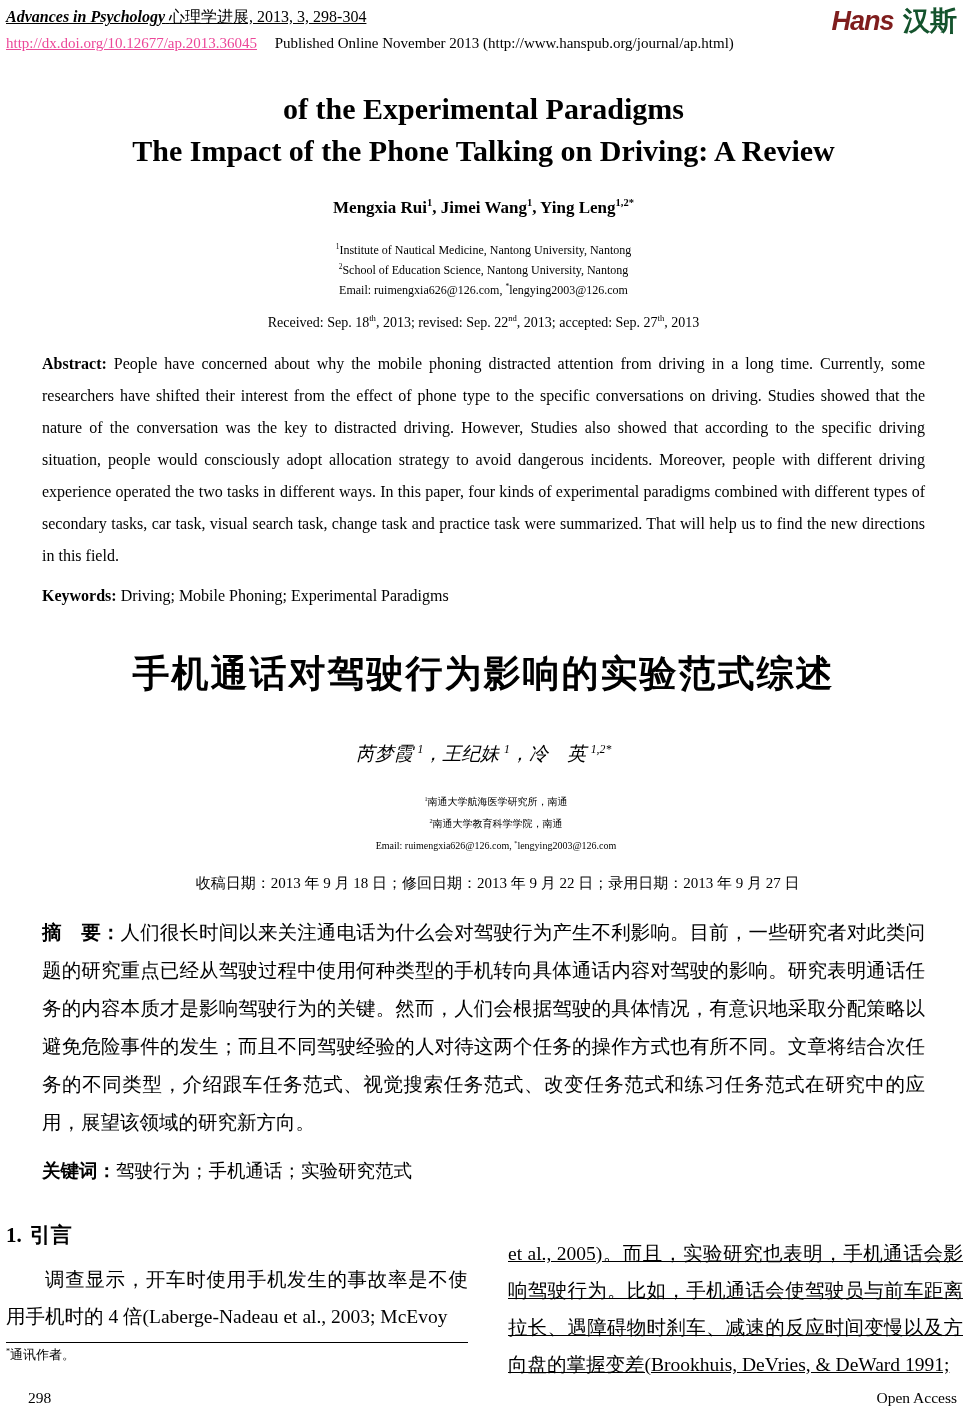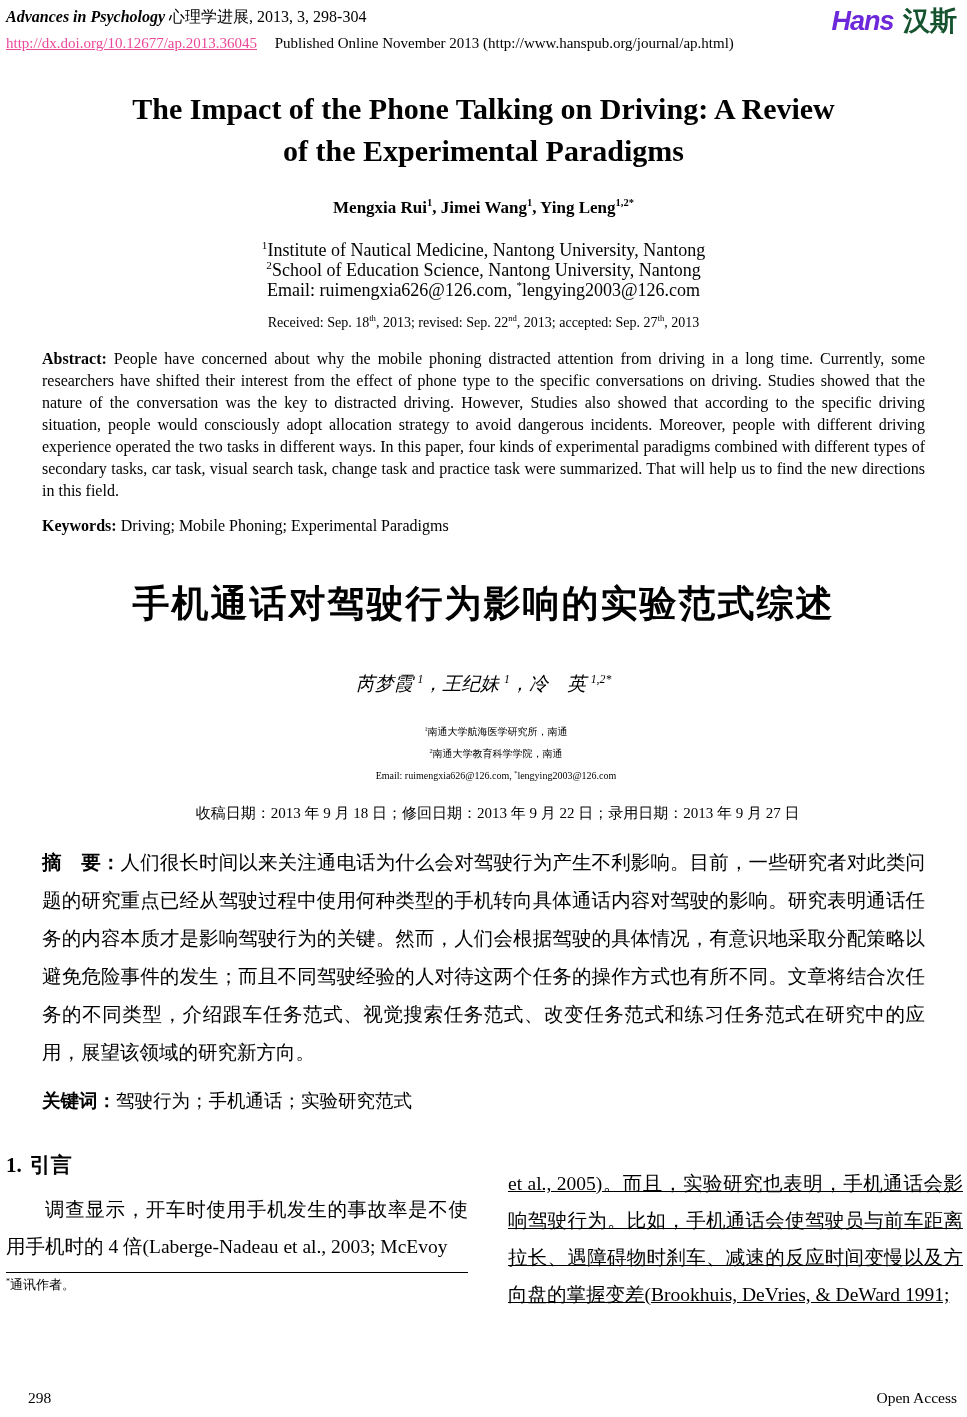--- a/index.html
+++ b/index.html
@@ -11,37 +11,37 @@
     font-family: "Liberation Serif", "DejaVu Serif", serif;
     color: #000;
     overflow: hidden;
   }
   sup { font-size: 0.62em; line-height: 0; }
   .center { text-align: center; }
   .b { font-weight: bold; }
 
   
   .header { position: relative; padding: 7px 8px 0 6px; }
-  .j-line1 { font-size: 16px; }
+  .j-line1 { font-size: 16px; text-decoration: underline; }
   .j-name-en { font-weight: bold; font-style: italic; }
   .j-line2 { font-size: 15px; margin-top: 7px; }
   .doi { color: #ec4899; text-decoration: underline; cursor: pointer; }
   .pub-note { margin-left: 14px; }
   .logo { position: absolute; top: 3px; right: 10px; font-size: 27px; font-weight: bold;
           font-family: "Liberation Sans", sans-serif; }
-  .logo-en { color: #6d28d9; font-style: italic; letter-spacing: -1px; }
+  .logo-en { color: #7f1d1d; font-style: italic; letter-spacing: -1px; }
   .logo-zh { color: #14532d; margin-left: 2px; }
 
   
   .title-en { margin: 36px 40px 0; font-size: 30px; font-weight: bold; line-height: 1.4; }
   .authors-en { margin-top: 26px; font-size: 17px; font-weight: bold; }
-  .affil-en { margin-top: 22px; font-size: 18px; line-height: 20px; }
+  .affil-en { margin-top: 22px; font-size: 12px; line-height: 20px; }
   .received-en { margin-top: 15px; font-size: 14px; }
   .copyright { margin: 18px 45px 0; font-size: 13.5px; line-height: 1.55; text-align: justify; }
-  .abstract-en { margin: 17px 42px 0; font-size: 16px; line-height: 22px; text-align: justify; }
+  .abstract-en { margin: 17px 42px 0; font-size: 16px; line-height: 32px; text-align: justify; }
   .keywords-en { margin: 15px 42px 0; font-size: 16px; }
 
   
   .title-cn { margin-top: 44px; font-size: 37px; font-weight: bold; letter-spacing: 2px; }
   .authors-cn { margin-top: 42px; font-size: 19px; font-style: italic; }
   .affil-cn { margin-top: 24px; font-size: 10px; line-height: 22px; padding-left: 25px; }
   .received-cn { margin-top: 17px; font-size: 15px; padding-left: 28px; }
   .abstract-cn { margin: 20px 42px 0; font-size: 19.5px; line-height: 38px; text-align: justify; }
   .keywords-cn { margin: 16px 42px 0; font-size: 18.5px; }
   .hei { font-family: "Liberation Sans", sans-serif; font-weight: bold; }
@@ -77,22 +77,22 @@
       <a class="doi" href="#">http://dx.doi.org/10.12677/ap.2013.36045</a>
       <span class="pub-note">Published Online November 2013 (http://www.hanspub.org/journal/ap.html)</span>
     </div>
     <div class="logo">
       <span class="logo-en">Hans</span>
       <span class="logo-zh">汉斯</span>
     </div>
   </div>
 
   <div class="title-en center">
+    <div>of the Experimental Paradigms</div>
     <div>The Impact of the Phone Talking on Driving: A Review</div>
-    <div>of the Experimental Paradigms</div>
   </div>
 
   <div class="authors-en center">
     <span>Mengxia Rui</span><sup>1</sup><span>, Jimei Wang</span><sup>1</sup><span>, Ying Leng</span><sup>1,2*</sup>
   </div>
 
   <div class="affil-en center">
     <div><sup>1</sup><span>Institute of Nautical Medicine, Nantong University, Nantong</span></div>
     <div><sup>2</sup><span>School of Education Science, Nantong University, Nantong</span></div>
     <div><span>Email: ruimengxia626@126.com, </span><sup>*</sup><span>lengying2003@126.com</span></div>

